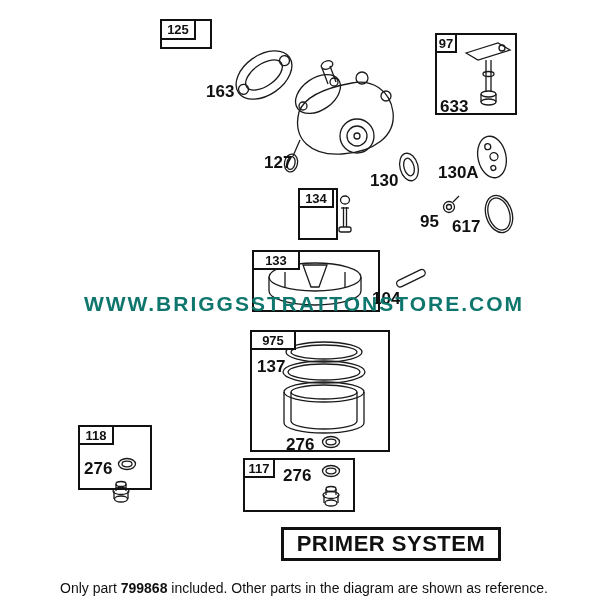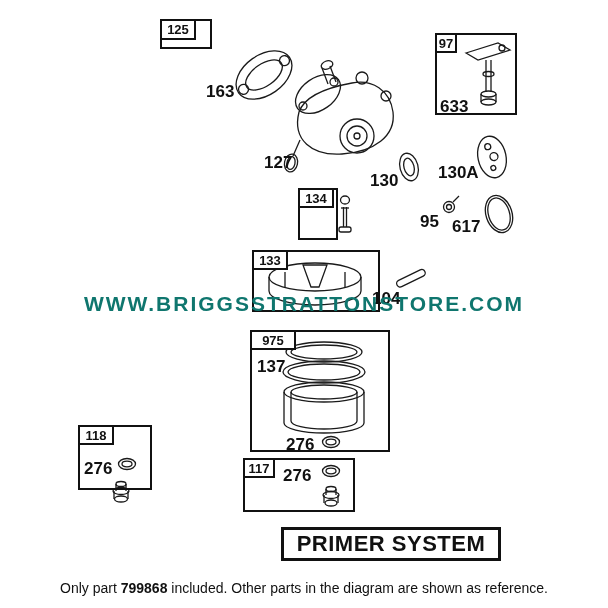--- a/index.html
+++ b/index.html
@@ -173,21 +173,21 @@
 
   <div class="part-box" style="left:435px; top:33px; width:82px; height:82px;">
     <div class="label-cell" style="width:20px; height:18px;">97</div>
   </div>
 
   <div class="part-box" style="left:298px; top:188px; width:40px; height:52px;">
     <div class="label-cell" style="width:34px; height:18px;">134</div>
   </div>
 
   <div class="part-box" style="left:252px; top:250px; width:128px; height:62px;">
-    <div class="label-cell" style="width:34px; height:18px;">133</div>
+    <div class="label-cell" style="width:46px; height:18px;">133</div>
   </div>
 
   <div class="part-box" style="left:250px; top:330px; width:140px; height:122px;">
     <div class="label-cell" style="width:44px; height:18px;">975</div>
   </div>
 
   <div class="part-box" style="left:78px; top:425px; width:74px; height:65px;">
     <div class="label-cell" style="width:34px; height:18px;">118</div>
   </div>
 

